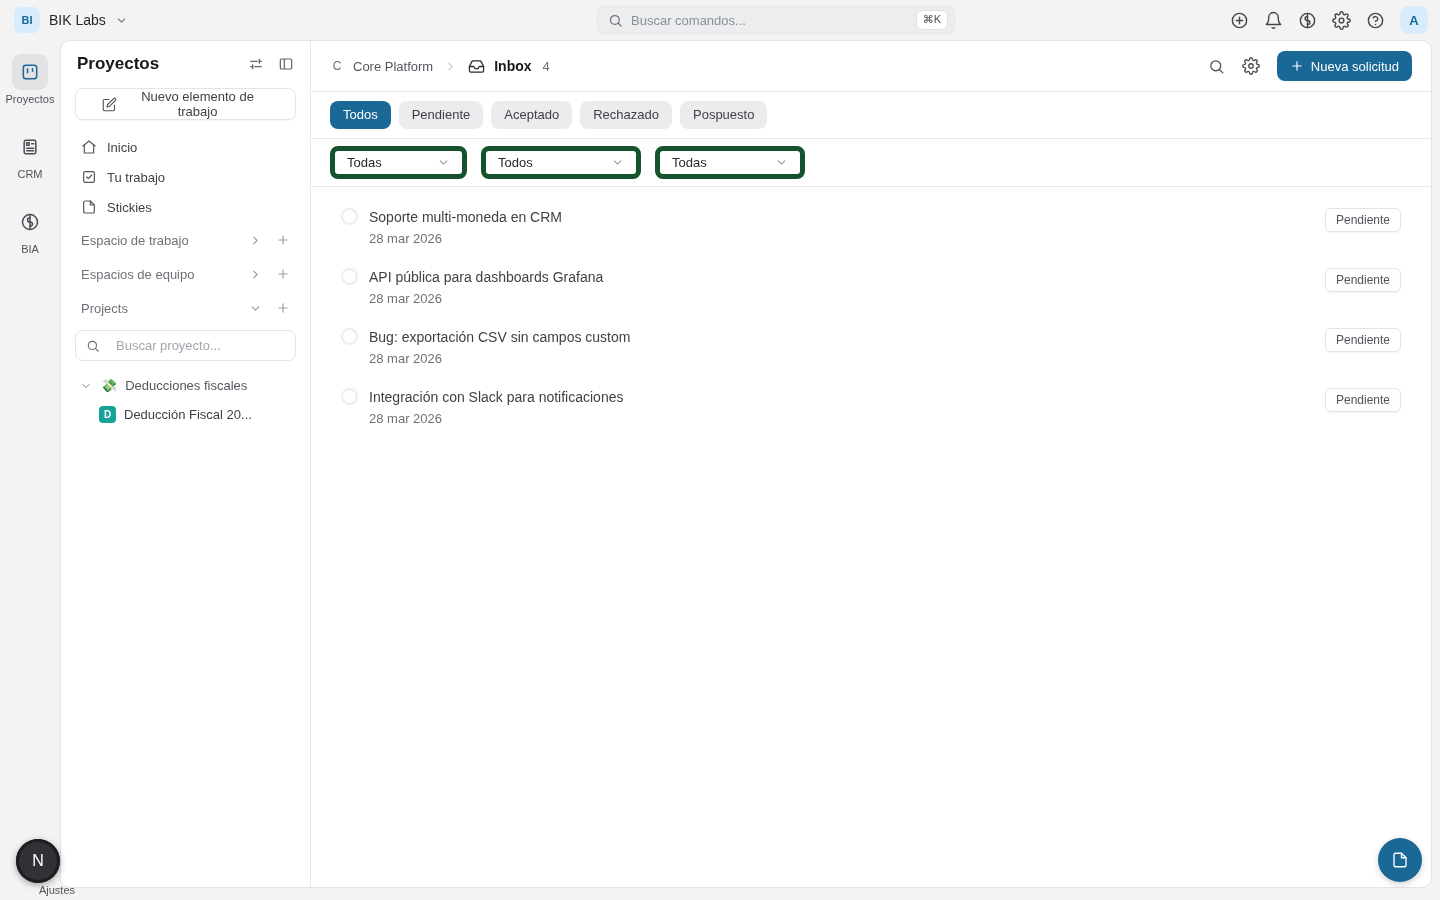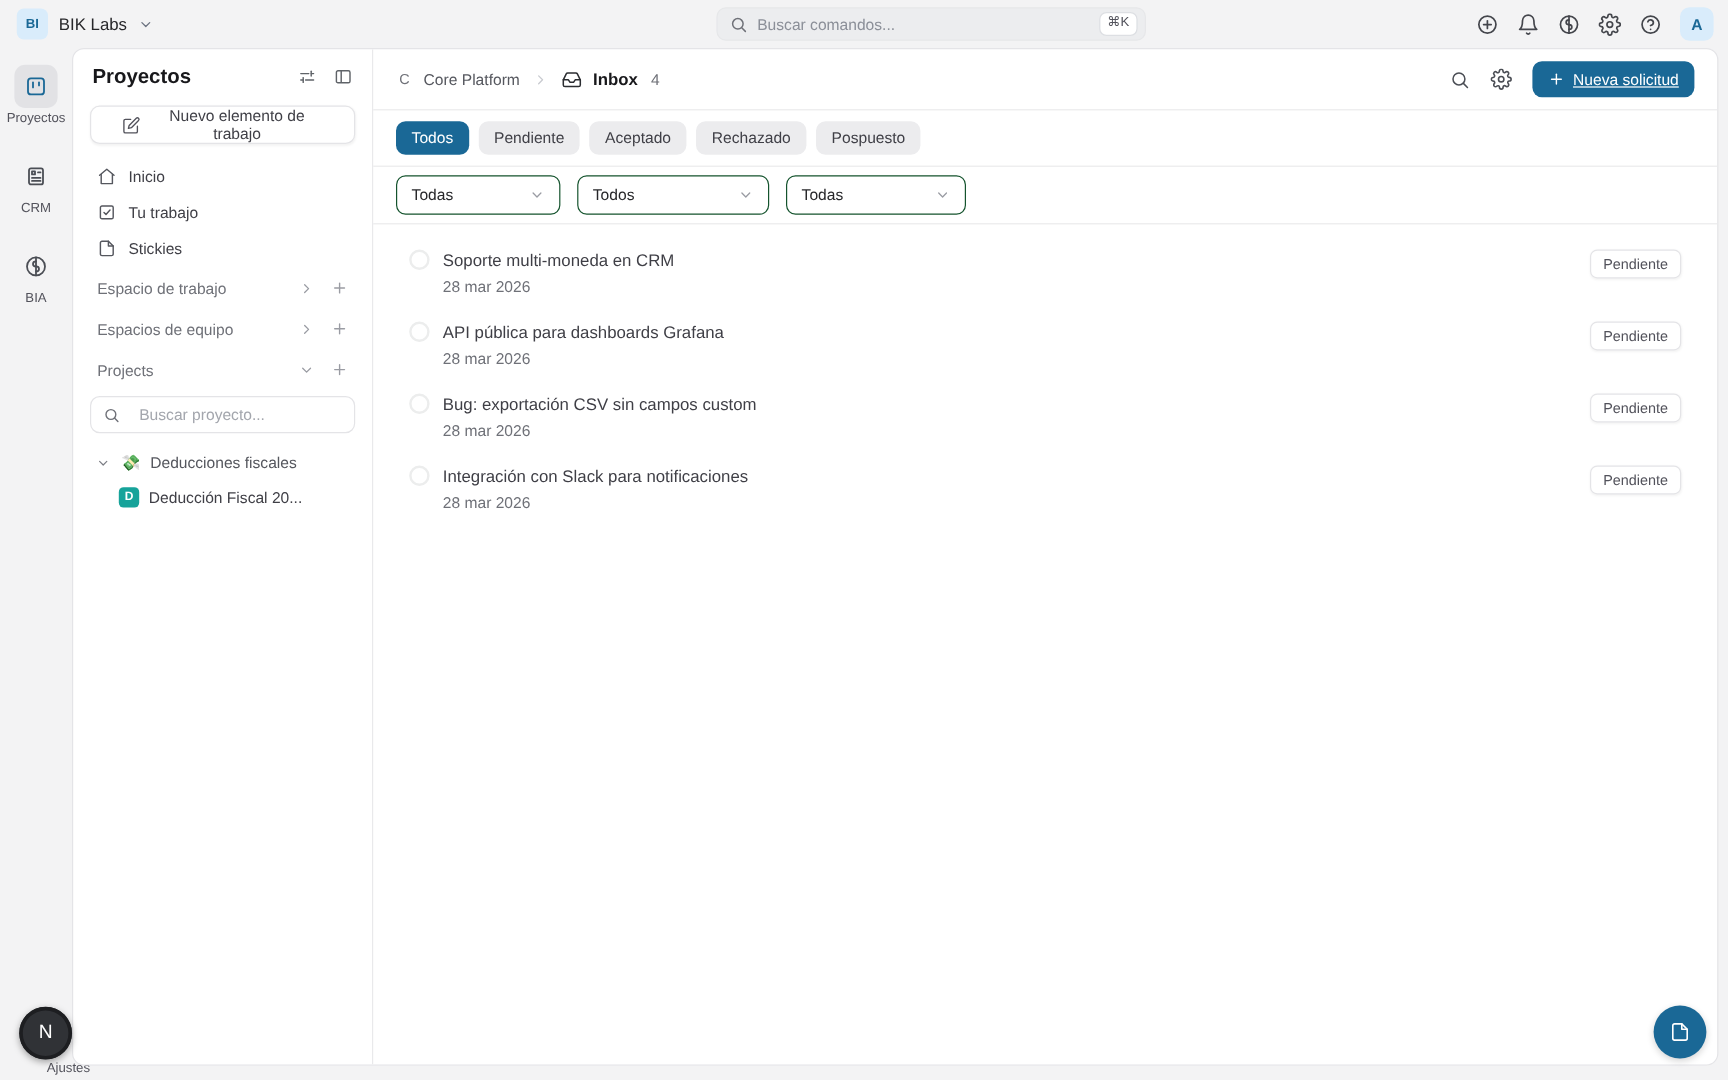--- a/index.html
+++ b/index.html
@@ -155,40 +155,40 @@
   .bc-sep { color:#c9cbd0; display:flex; margin:0 2px; }
   .bc-inbox-icon { color:#2b2d31; display:flex; }
   .bc-section { font-size:14px; font-weight:600; color:#18181b; }
   .bc-count { font-size:13px; color:#6f7178; margin-left:2px; }
 
   .header-actions { display:flex; align-items:center; gap:17px; }
   .ha-icon { color:#4b4e55; cursor:pointer; display:flex; }
   .primary-btn {
     height:30px; background:#1a6896; color:#fff; border:none; border-radius:8px;
     font-size:13px; font-weight:500; font-family:inherit;
-    display:flex; align-items:center; gap:7px; padding:0 13px; cursor:pointer;text-decoration:underline;
+    display:flex; align-items:center; gap:7px; padding:0 13px; cursor:pointer;
   }
   .primary-btn .pb-plus { display:flex; }
 
   .pills-row {
     height:47px; border-bottom:1px solid #eaeaec; flex-shrink:0;
     display:flex; align-items:center; gap:8px; padding:0 19px;
   }
   .pill {
     font-size:13px; padding:6px 13px; border-radius:8px; border:none; cursor:pointer;
     background:#ececee; color:#3f3f46; font-family:inherit; line-height:1.25;
   }
   .pill.active { background:#1a6896; color:#fff; }
 
   .filter-row {
     height:48px; border-bottom:1px solid #eaeaec; flex-shrink:0;
     display:flex; align-items:center; gap:14px; padding:0 19px;
   }
   .dropdown {
-    height:33px; border:1px solid #14532d; border-radius:8px; background:#fff;
+    height:33px; border:5px solid #14532d; border-radius:8px; background:#fff;
     display:flex; align-items:center; justify-content:space-between;
     padding:0 12px; font-size:13px; color:#27272a; cursor:pointer;
   }
   .dropdown .dd-chev { color:#9a9ca3; display:flex; }
   .dd-1 { width:137px; }
   .dd-2 { width:160px; }
   .dd-3 { width:150px; }
 
   .inbox-list { padding:21px 30px 0 30px; overflow:hidden; }
   .inbox-item {

